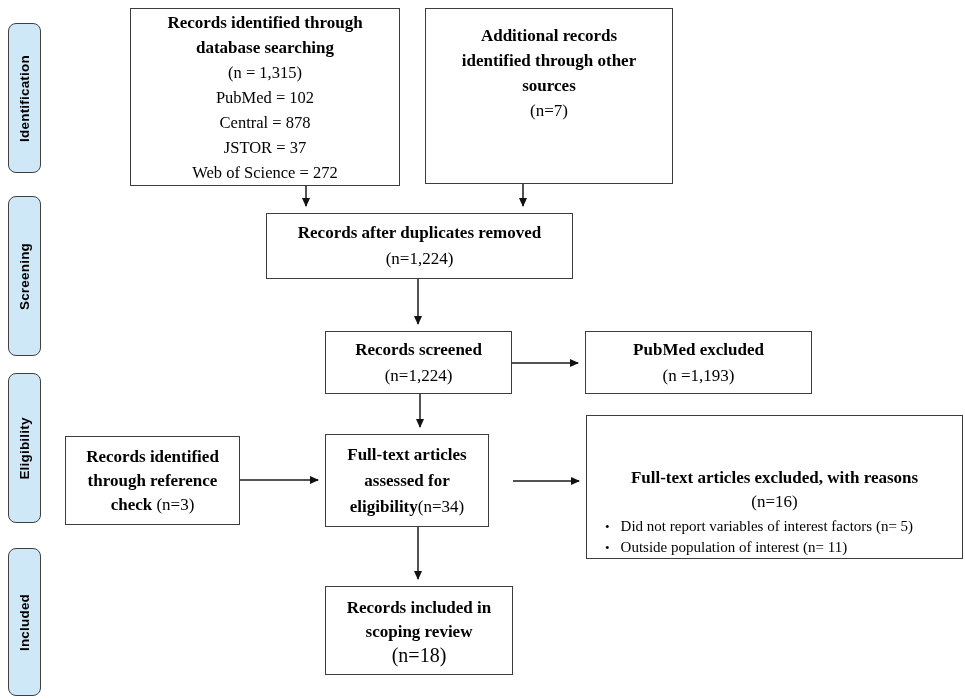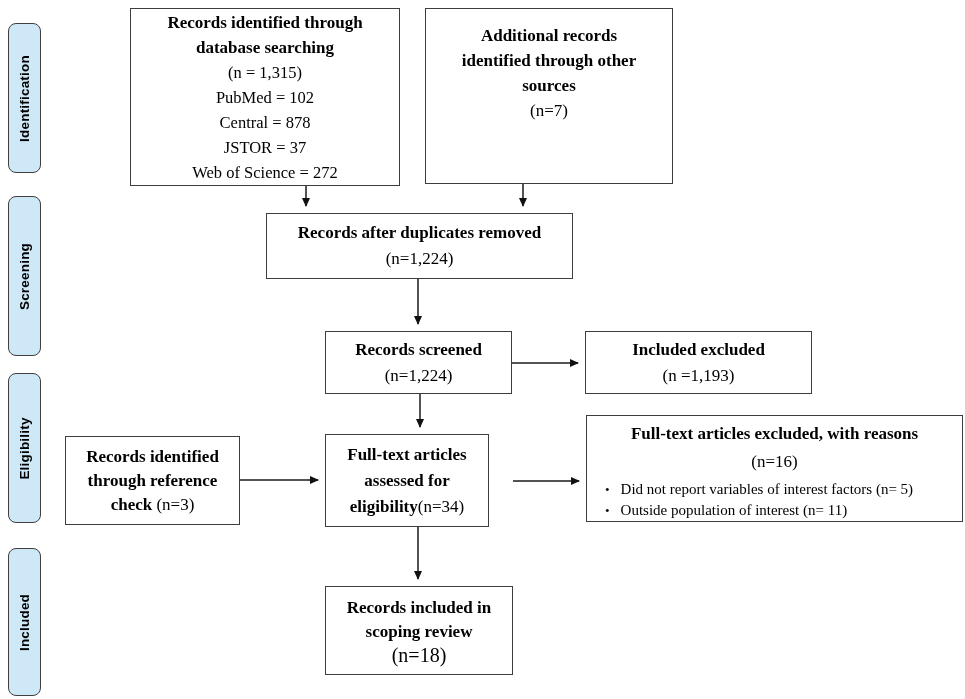--- a/index.html
+++ b/index.html
@@ -42,21 +42,21 @@
   .bold{font-weight:bold;}
   .topalign{justify-content:flex-start;}
 
   .b1{left:130px;top:8px;width:270px;height:178px;padding:0 11px;}
   .b2{left:425px;top:8px;width:248px;height:176px;padding:14px 22px 12px;}
   .b3{left:266px;top:213px;width:307px;height:66px;line-height:26px;}
   .b4{left:325px;top:331px;width:187px;height:63px;line-height:26px;}
   .b5{left:585px;top:331px;width:227px;height:63px;line-height:26px;}
   .b6{left:65px;top:436px;width:175px;height:89px;padding:0 6px;line-height:24px;}
   .b7{left:325px;top:434px;width:164px;height:93px;padding:0 10px;line-height:26px;}
-  .b8{left:586px;top:415px;width:377px;height:107px;padding:6px 10px 0;justify-content:space-between;line-height:24px;}
+  .b8{left:586px;top:415px;width:377px;height:144px;padding:6px 10px 0;justify-content:flex-end;line-height:24px;}
   .b9{left:325px;top:586px;width:188px;height:89px;padding:16px 16px;line-height:24px;}
 
   .n-small{font-size:20px;line-height:22px;}
   .n-mid{font-size:16.5px;}
 
   .reasons{width:100%;margin-top:2px;}
   .reason{
     display:flex;align-items:flex-start;text-align:left;
     font-size:15px;line-height:21px;gap:11px;padding:0 0 0 8px;
   }
@@ -114,21 +114,21 @@
     <div class="bold">Records after duplicates removed</div>
     <div>(n=1,224)</div>
   </div>
 
   <div class="box b4">
     <div class="bold">Records screened</div>
     <div>(n=1,224)</div>
   </div>
 
   <div class="box b5">
-    <div class="bold">Included excluded</div>
+    <div class="bold">PubMed excluded</div>
     <div>(n =1,193)</div>
   </div>
 
   <div class="box b6">
     <div><span class="bold">Records identified through reference check</span> <span>(n=3)</span></div>
   </div>
 
   <div class="box b7">
     <div><span class="bold">Full-text articles assessed for eligibility</span><span>(n=34)</span></div>
   </div>

